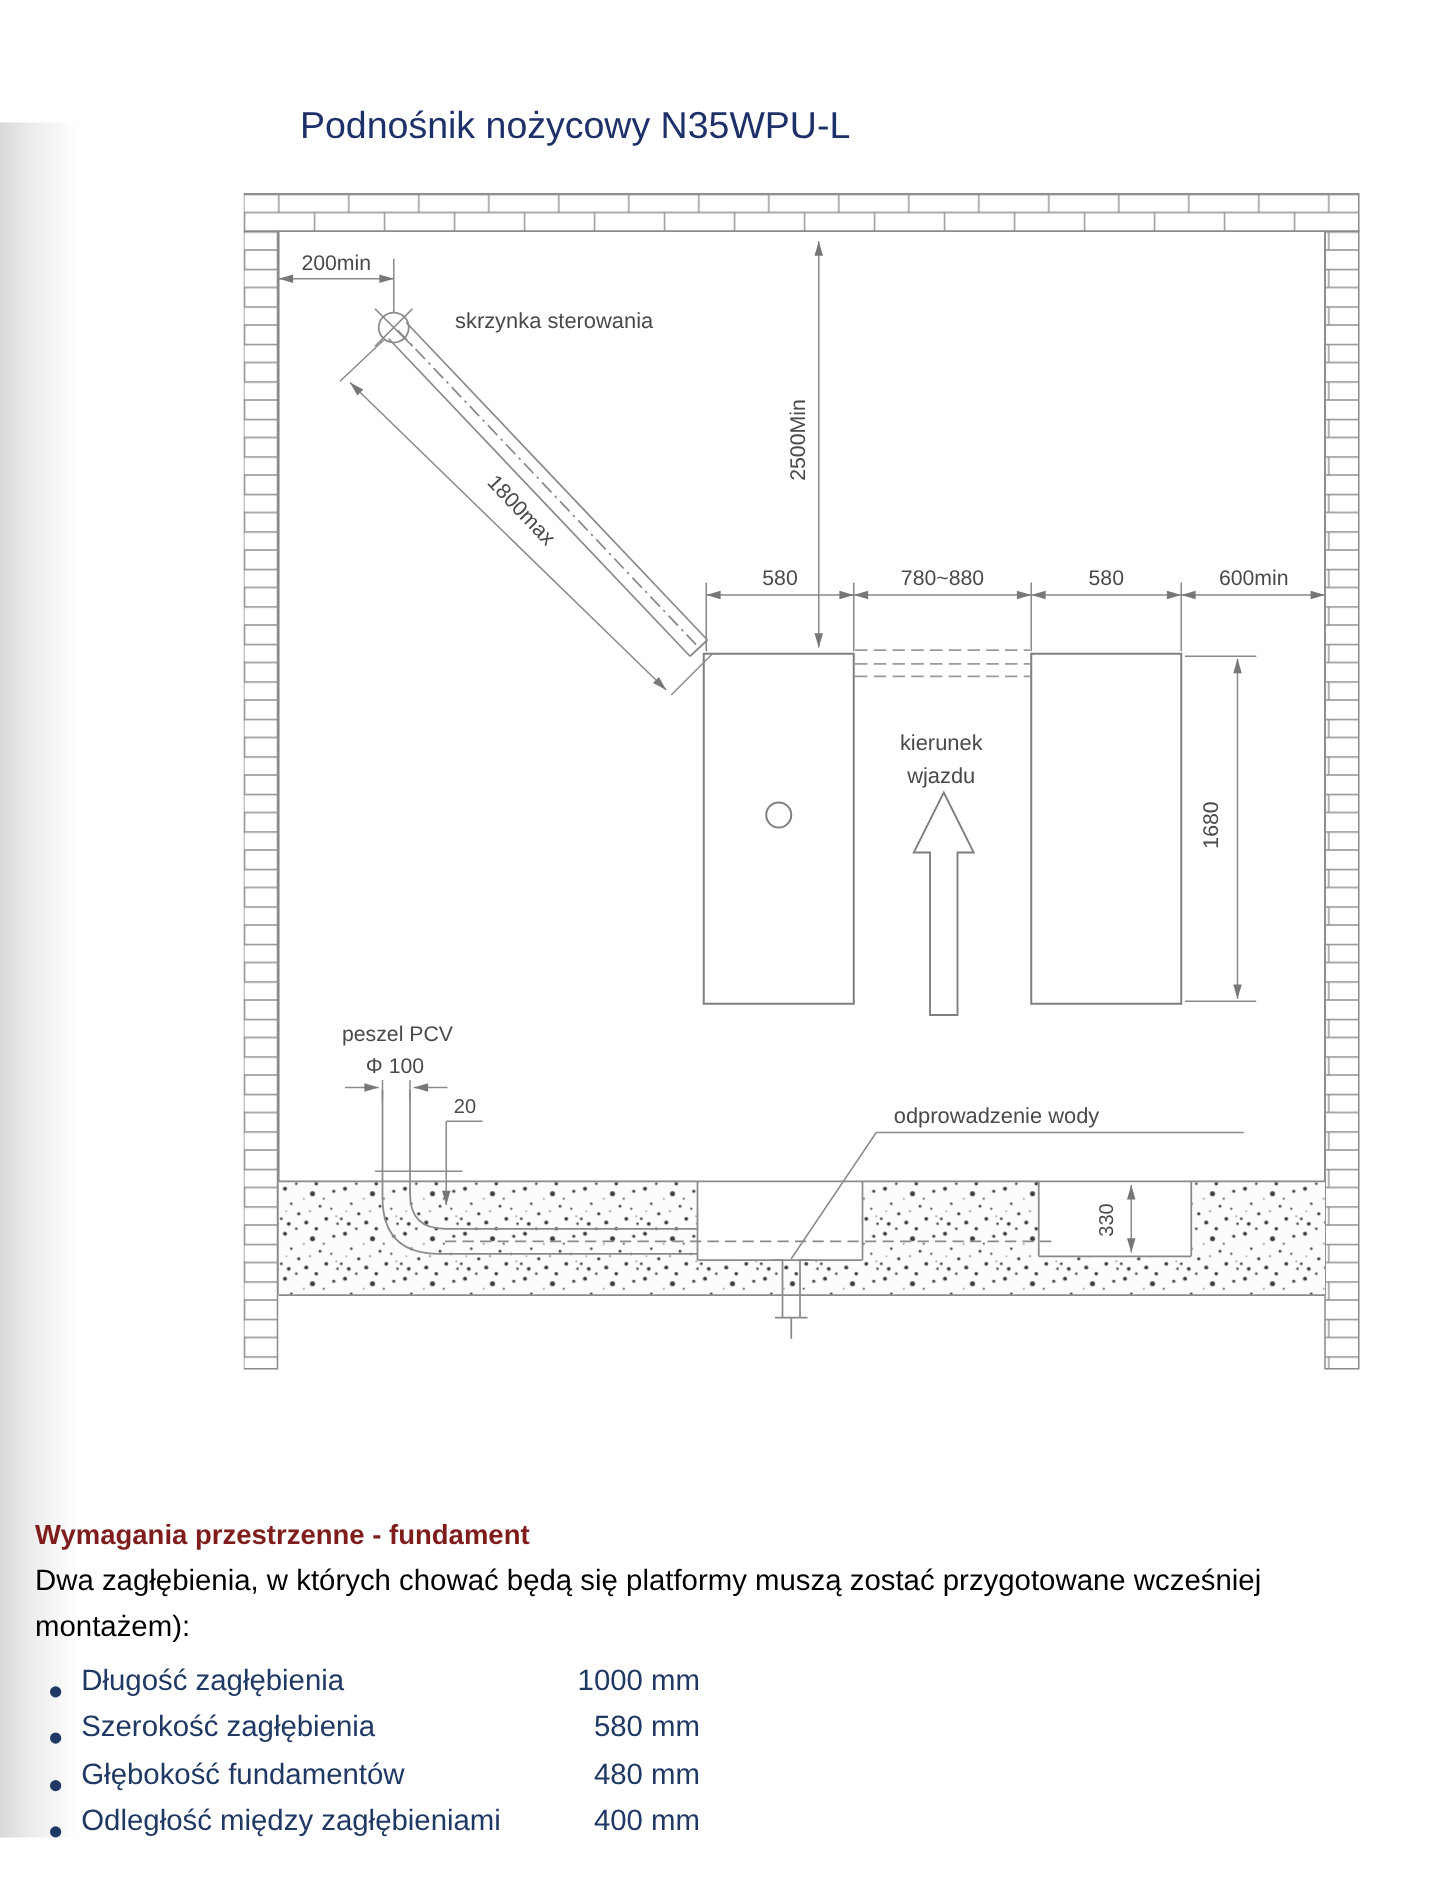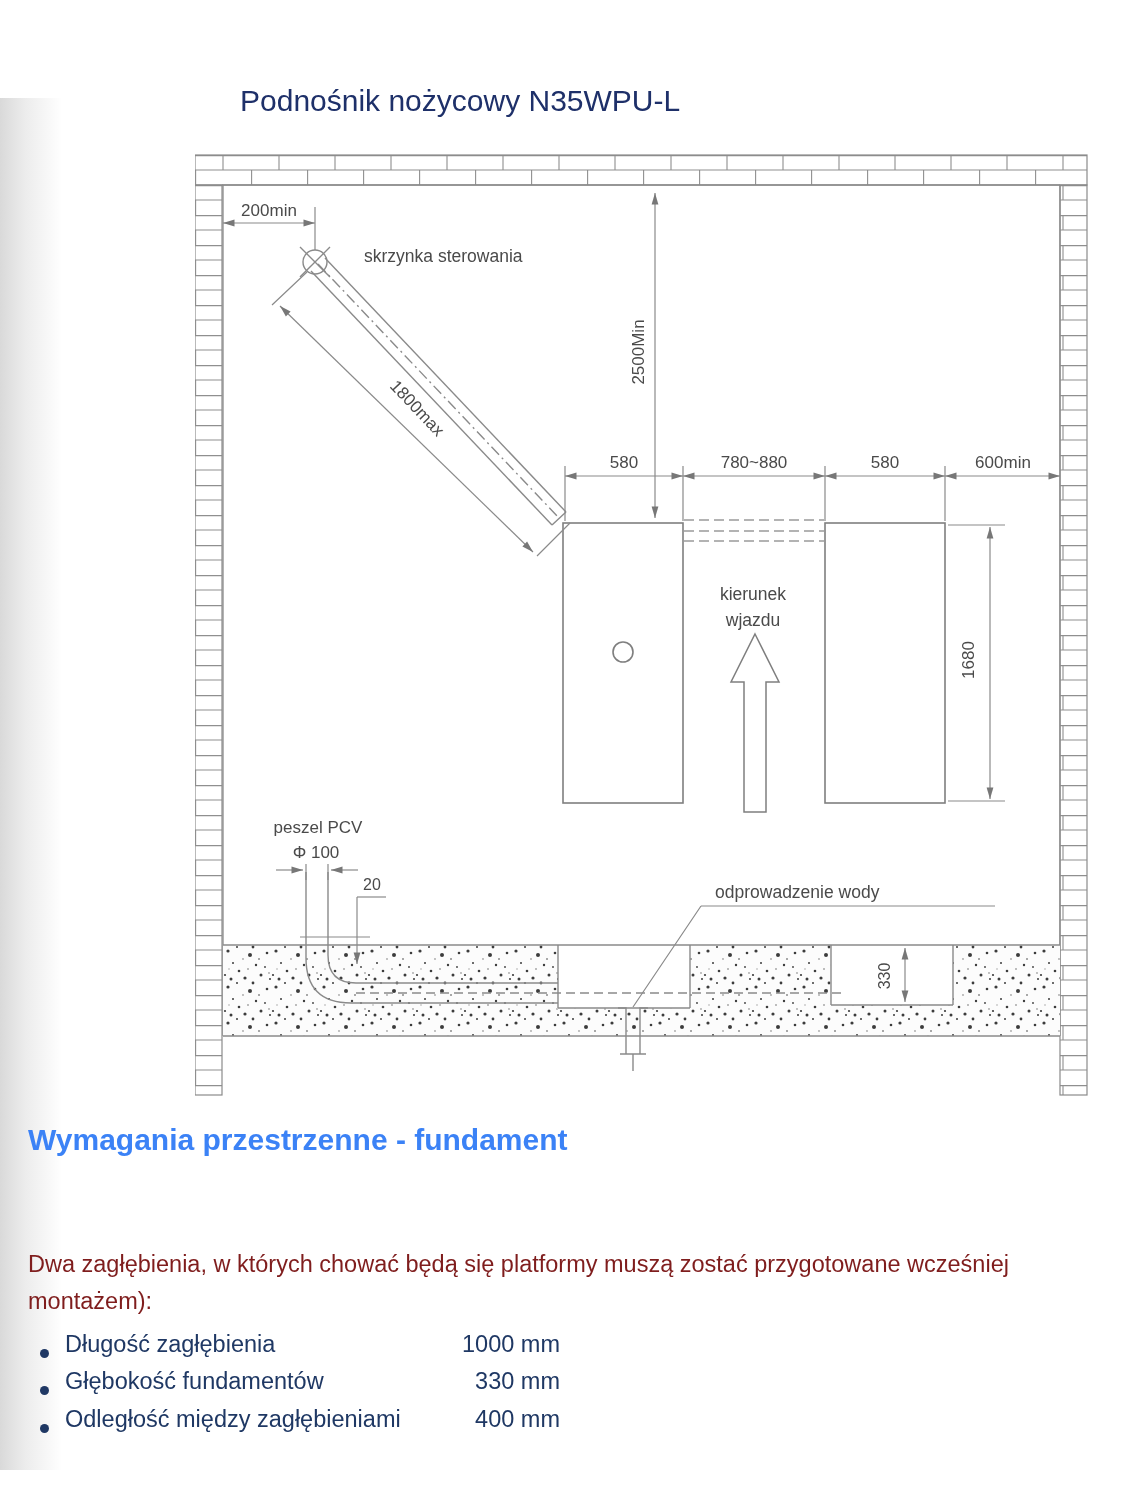--- a/index.html
+++ b/index.html
@@ -19,26 +19,26 @@
     font-size:40px;font-weight:bold;color:#1e3069;letter-spacing:-0.5px;
   }
   .page-subtitle{
     position:absolute;left:240px;top:84px;margin:0;
     font-size:30px;font-weight:normal;color:#1e3069;
   }
   .diagram-wrap{
     position:absolute;left:195px;top:150px;width:895px;height:950px;
   }
   .section-heading{
-    position:absolute;left:28px;top:1123px;margin:0;
-    font-size:30px;font-weight:bold;color:#3b82f6;
+    position:absolute;left:28px;top:1215px;margin:0;
+    font-size:22px;font-weight:bold;color:#7f1d1d;
   }
   .section-paragraph{
     position:absolute;left:28px;top:1246px;margin:0;width:1075px;
-    font-size:23.5px;line-height:37px;color:#7f1d1d;
+    font-size:23.5px;line-height:37px;color:#000000;
   }
   .req-list{
     position:absolute;left:40px;top:1320px;margin:0;padding:0;list-style:none;
   }
   .req-item{
     display:flex;align-items:flex-end;height:37.5px;
     font-size:23.5px;color:#1f3864;
   }
   .bullet{
     width:9px;height:9px;border-radius:50%;background:#1f3864;
@@ -196,22 +196,27 @@
   <p class="section-paragraph">Dwa zagłębienia, w których chować będą się platformy muszą zostać przygotowane wcześniej montażem):</p>
 
   <ul class="req-list">
     <li class="req-item">
       <span class="bullet"></span>
       <span class="req-label">Długość zagłębienia</span>
       <span class="req-value">1000 mm</span>
     </li>
     <li class="req-item">
       <span class="bullet"></span>
+      <span class="req-label">Szerokość zagłębienia</span>
+      <span class="req-value">580 mm</span>
+    </li>
+    <li class="req-item">
+      <span class="bullet"></span>
       <span class="req-label">Głębokość fundamentów</span>
-      <span class="req-value">330 mm</span>
+      <span class="req-value">480 mm</span>
     </li>
     <li class="req-item">
       <span class="bullet"></span>
       <span class="req-label">Odległość między zagłębieniami</span>
       <span class="req-value">400 mm</span>
     </li>
   </ul>
 
 </div>
 

